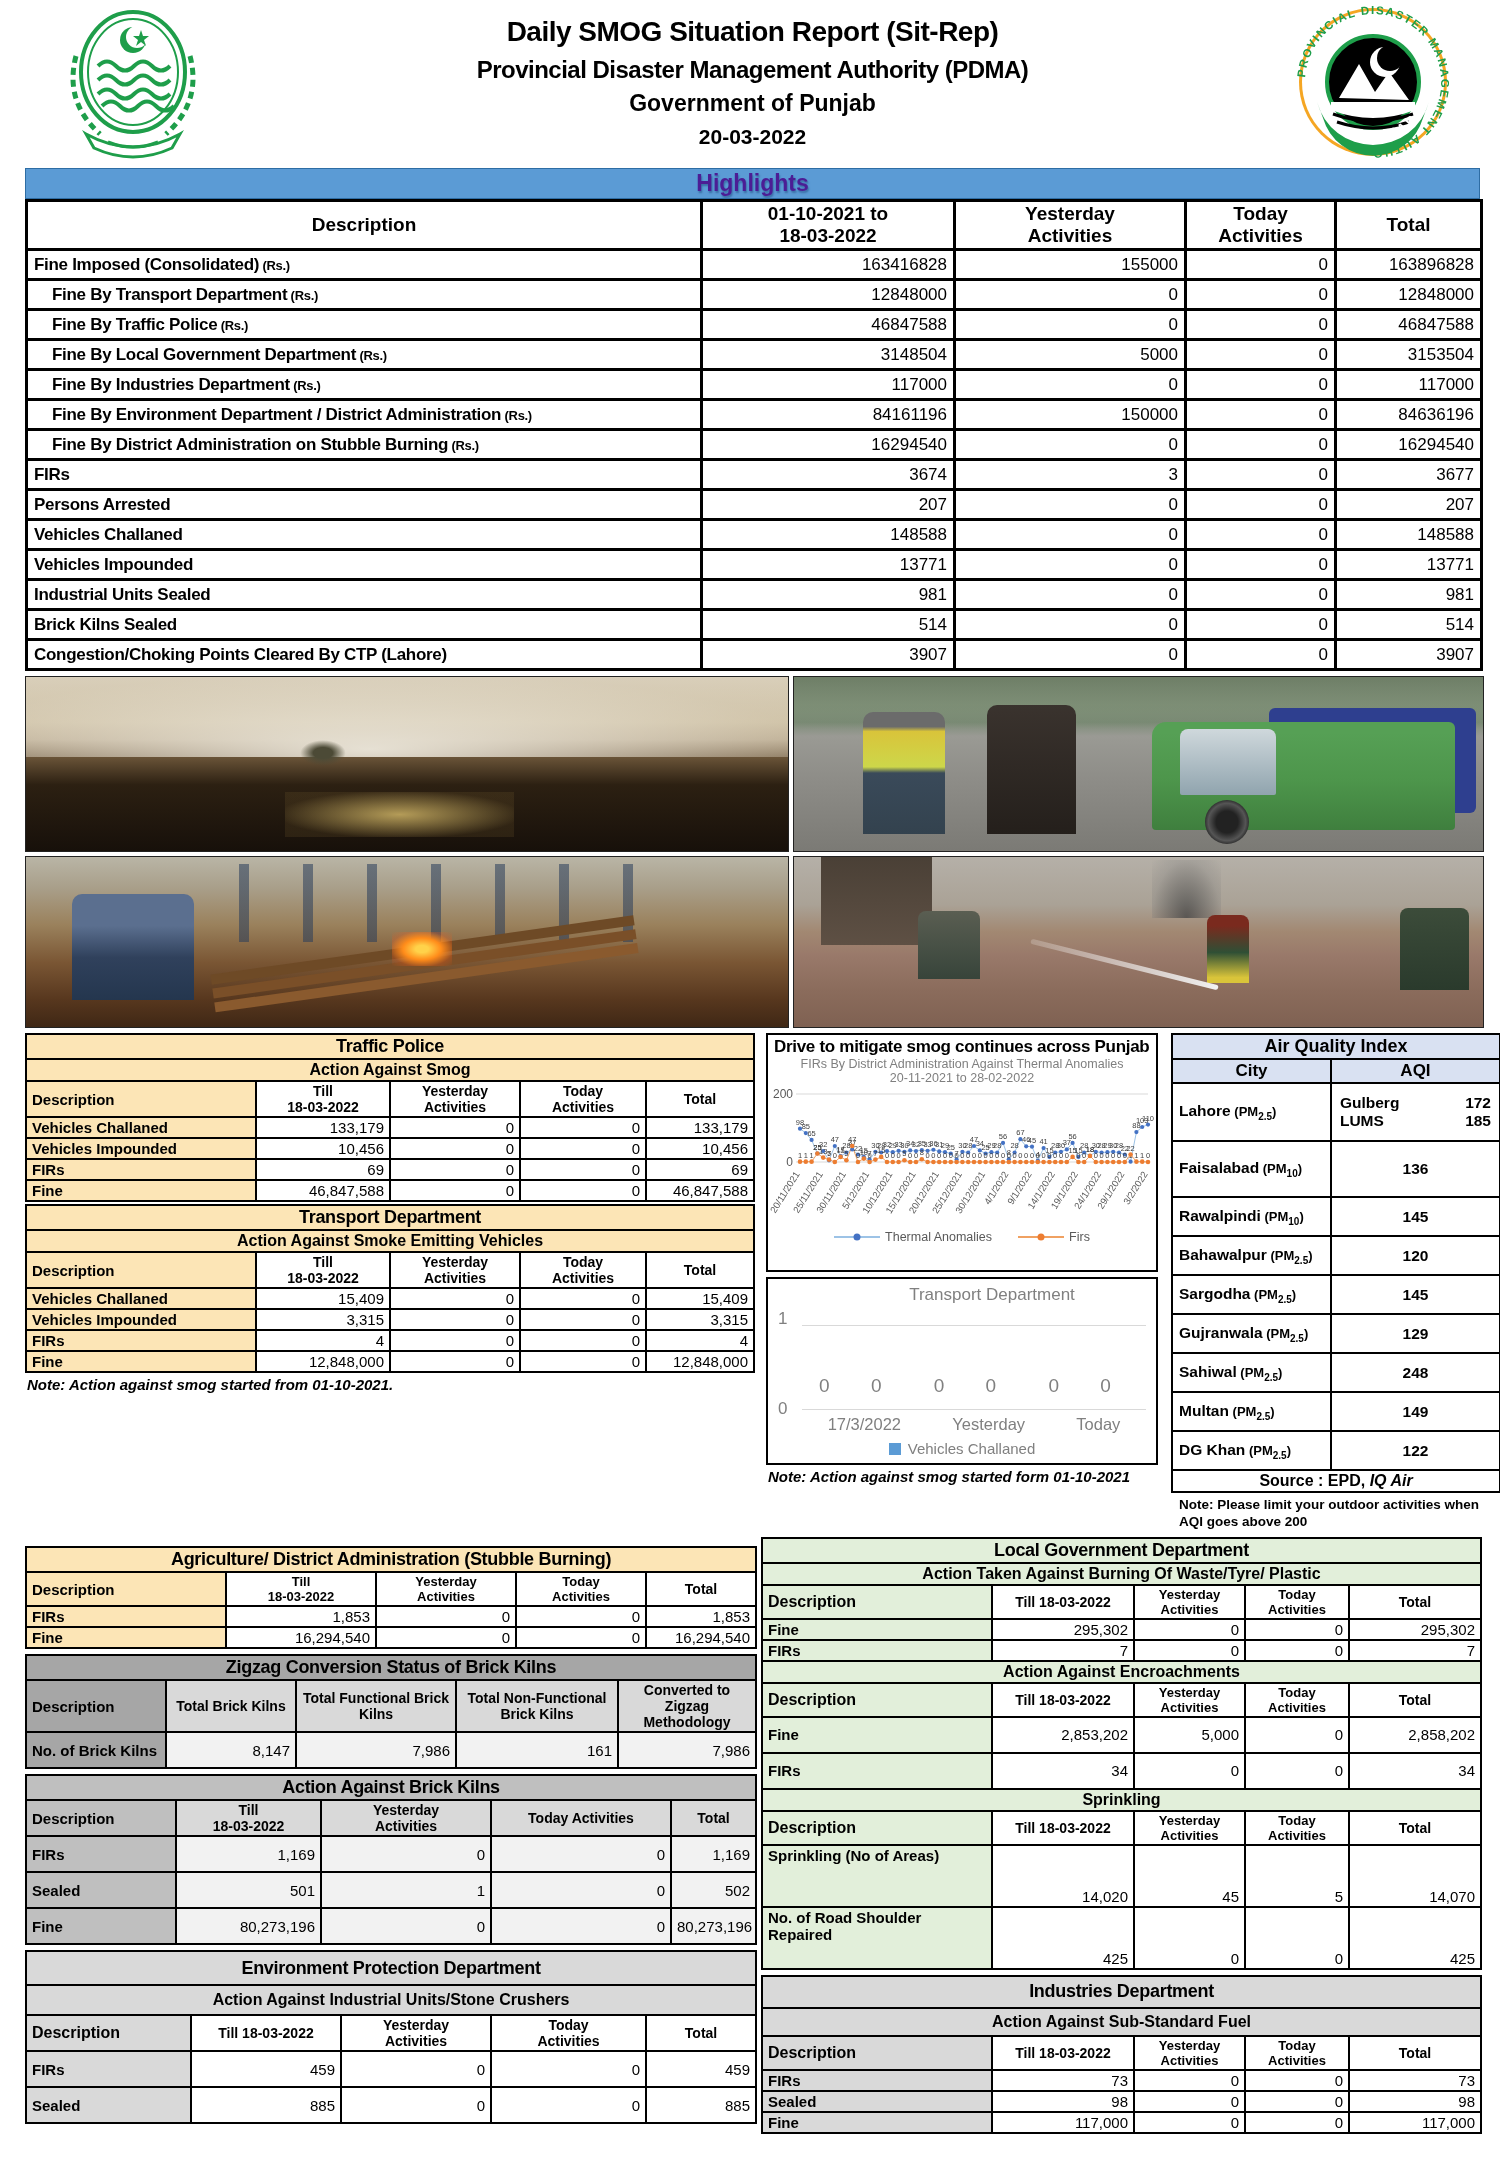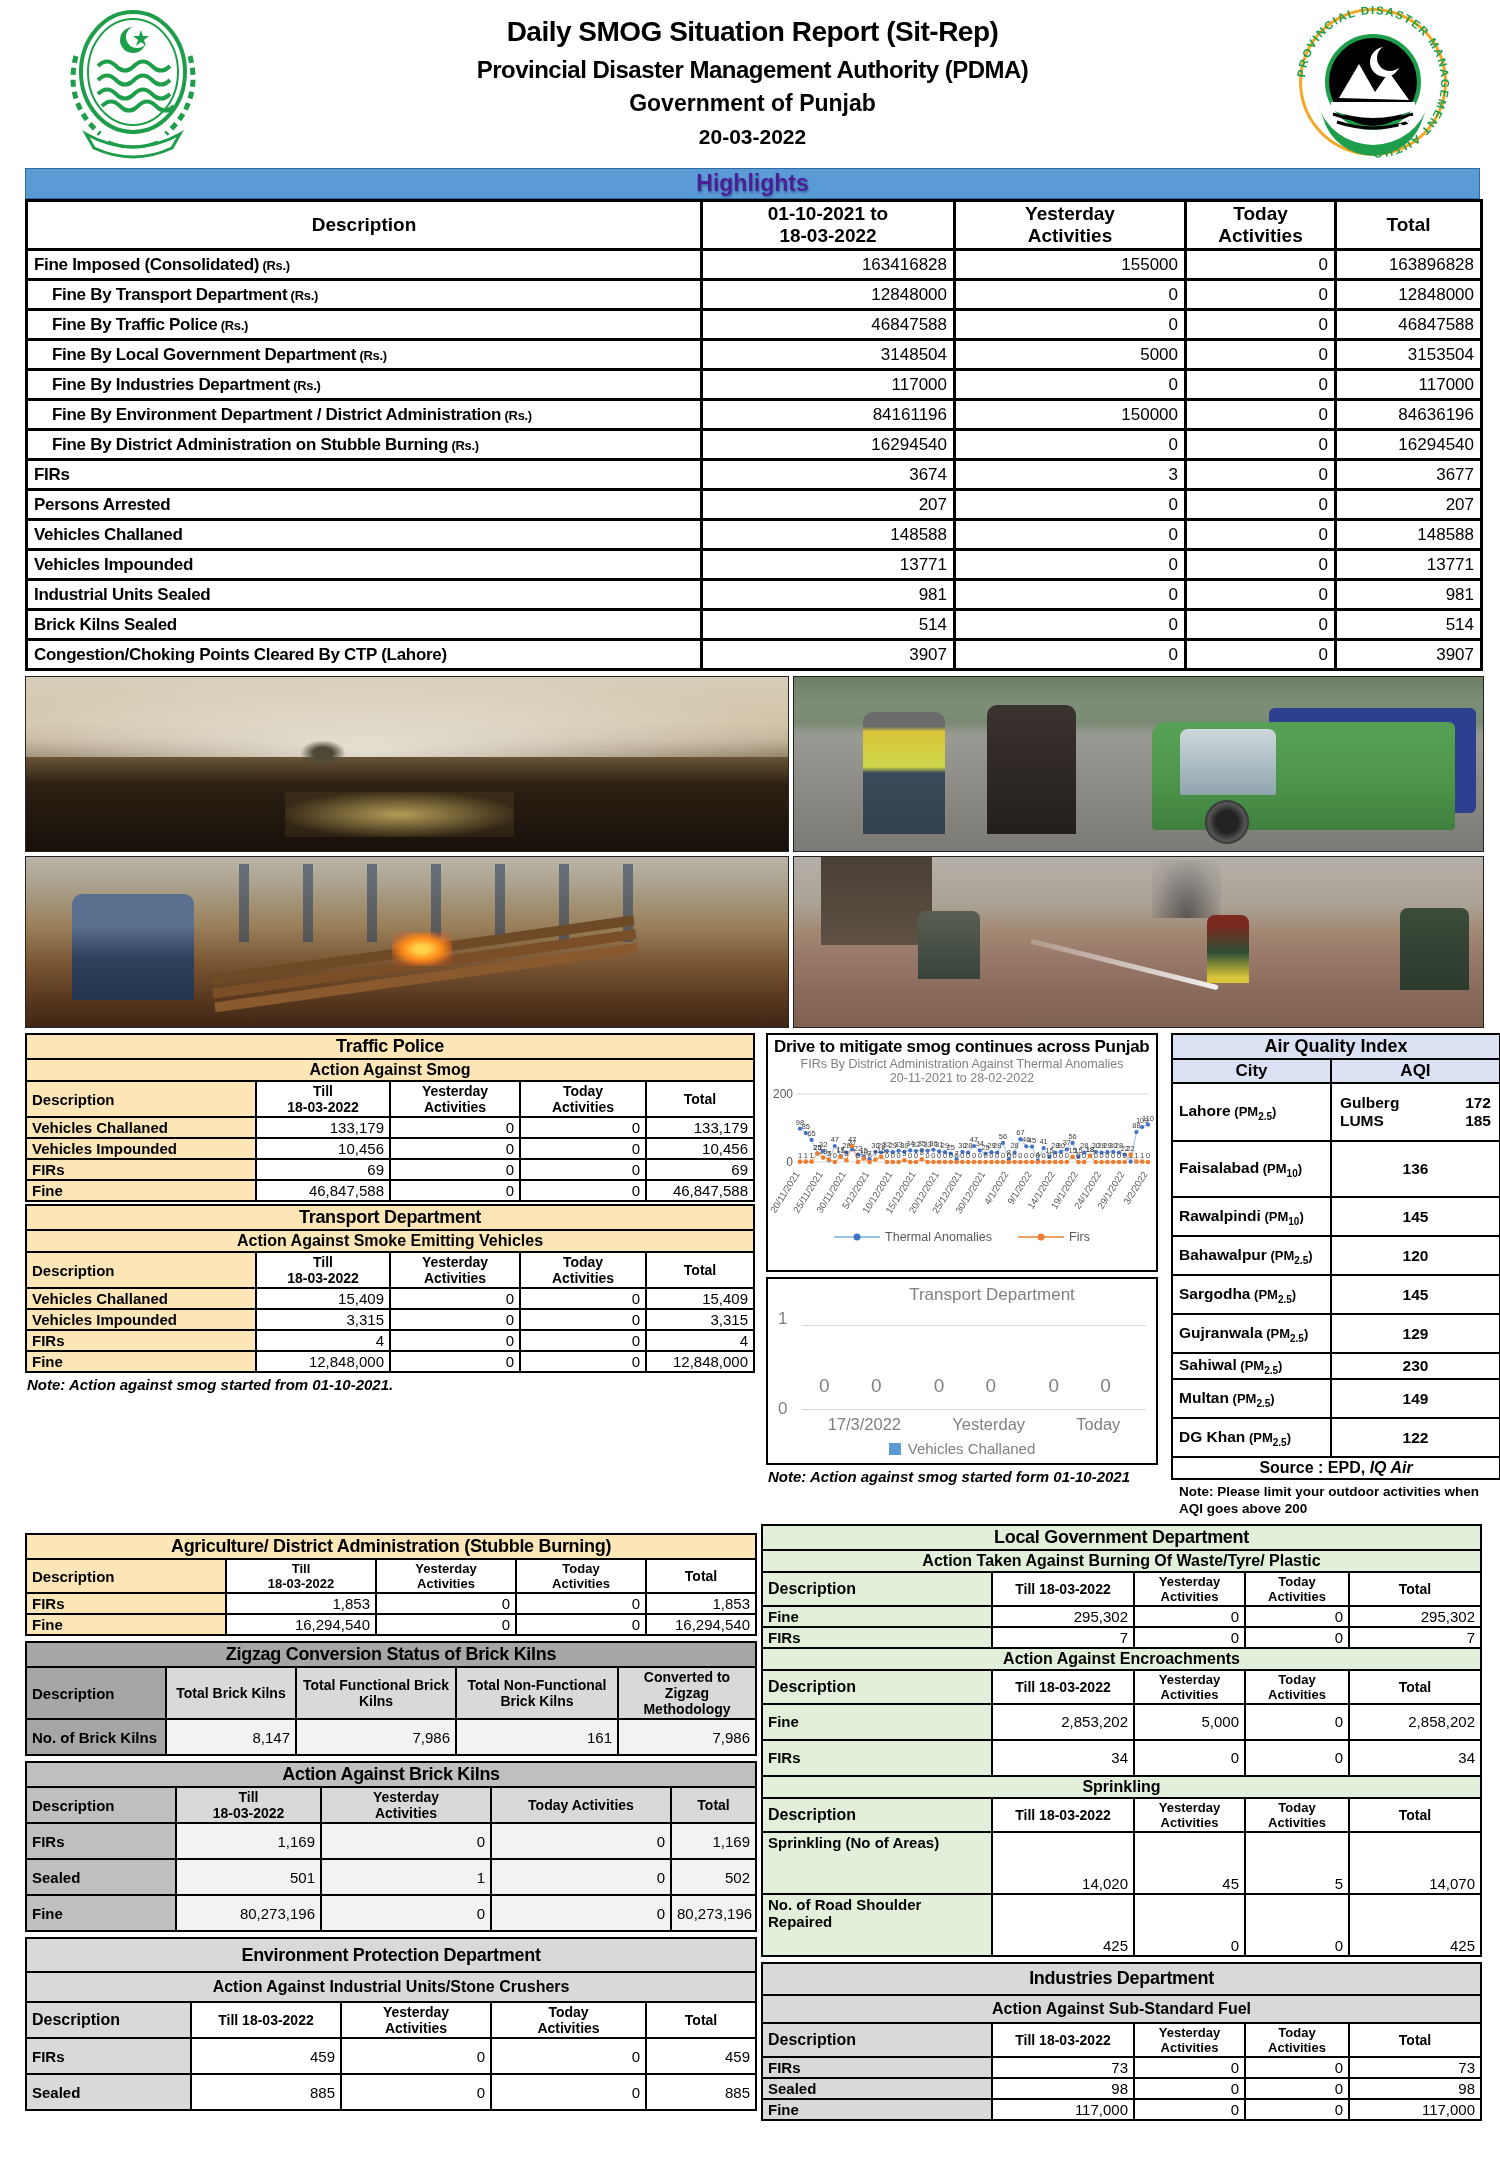--- a/index.html
+++ b/index.html
@@ -862,23 +862,23 @@
         <tr style="height:39px">
           <td class="city"><span>Sargodha</span><span class="pm"><span>PM</span><sub>2.5</sub></span></td>
           <td class="val">145</td>
         </tr>
 
         <tr style="height:39px">
           <td class="city"><span>Gujranwala</span><span class="pm"><span>PM</span><sub>2.5</sub></span></td>
           <td class="val">129</td>
         </tr>
 
-        <tr style="height:26px">
+        <tr style="height:39px">
           <td class="city"><span>Sahiwal</span><span class="pm"><span>PM</span><sub>2.5</sub></span></td>
-          <td class="val">230</td>
+          <td class="val">248</td>
         </tr>
 
         <tr style="height:39px">
           <td class="city"><span>Multan</span><span class="pm"><span>PM</span><sub>2.5</sub></span></td>
           <td class="val">149</td>
         </tr>
 
         <tr style="height:39px">
           <td class="city"><span>DG Khan</span><span class="pm"><span>PM</span><sub>2.5</sub></span></td>
           <td class="val">122</td>

